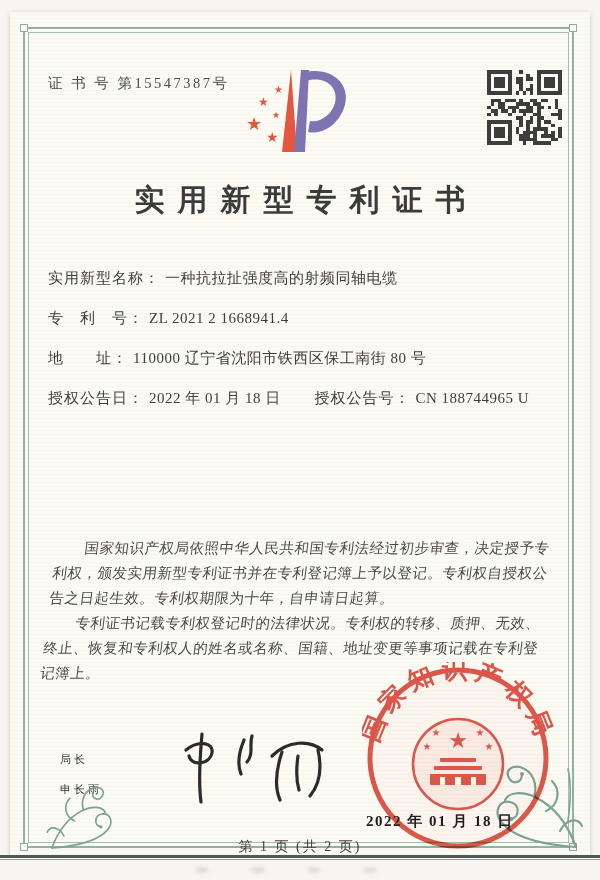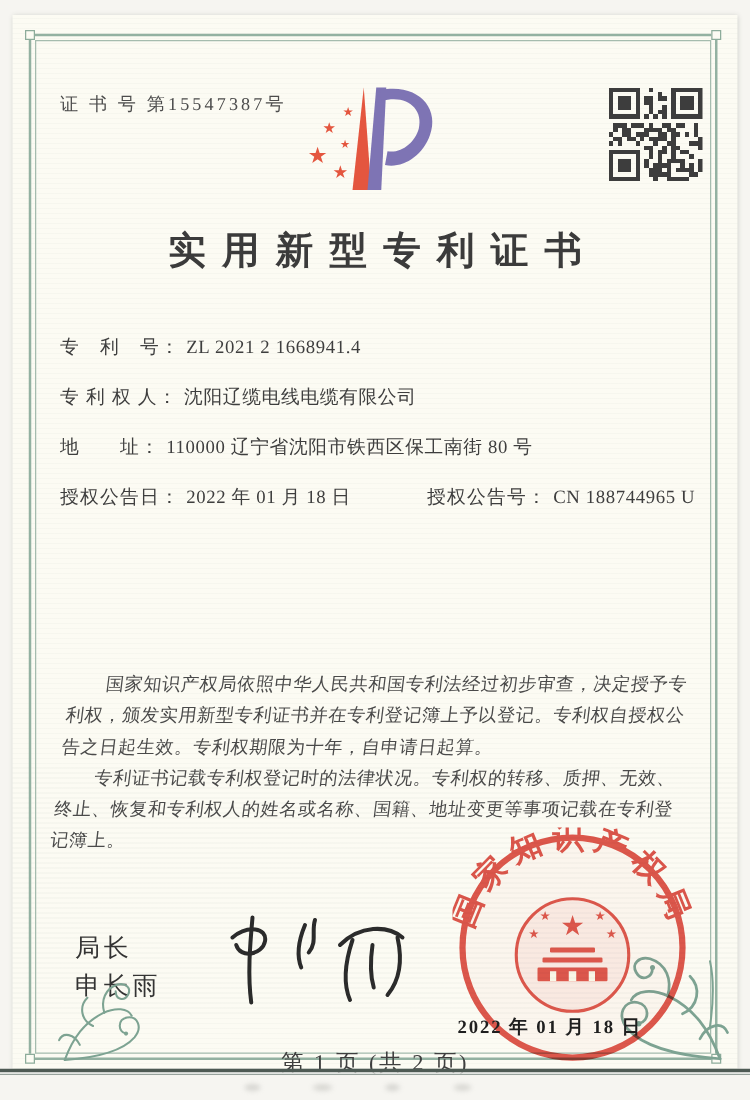--- a/index.html
+++ b/index.html
@@ -29,38 +29,38 @@
   .qr svg { width:100%; height:100%; }
 
   .title { position:absolute; left:0; top:168px; width:100%; text-align:center;
     font-size:30px; font-weight:700; color:#3b3b3b; letter-spacing:13px; text-indent:13px; }
 
   .fields { position:absolute; left:38px; top:246px; width:510px; color:#3e3e3e;
     font-size:15px; }
   .row { height:40px; line-height:40px; white-space:nowrap; }
   .flabel { letter-spacing:1px; }
   .fvalue { margin-left:5px; letter-spacing:0.5px; }
-  .grant-pair2 { margin-left:57px; }
+  .grant-pair2 { margin-left:30px; }
 
   .body-text { position:absolute; left:38px; top:524px; width:506px; font-size:14.5px;
     line-height:1.72; color:#4a4a4a; transform:skewX(-7deg); transform-origin:50% 50%; }
   .body-text p { text-indent:2em; letter-spacing:0.5px; }
 
-  .signer { position:absolute; left:50px; top:732px; font-size:20px; color:#333;
+  .signer { position:absolute; left:50px; top:732px; font-size:11px; color:#333;
     line-height:30px; letter-spacing:3px; }
 
   .signature { position:absolute; left:150px; top:714px; width:185px; height:90px; }
 
   .seal { position:absolute; left:352px; top:650px; width:192px; height:192px;
     mix-blend-mode:multiply; opacity:0.93; z-index:3; }
   .seal-date { position:absolute; left:356px; top:800px; font-size:15px; font-weight:600;
     color:#1f1f1f; letter-spacing:1.5px; z-index:4; }
 
   .page-footer { position:absolute; left:0; top:826px; width:100%; text-align:center;
-    font-size:18px; color:#3f3f3f; letter-spacing:2px; }
+    font-size:14px; color:#3f3f3f; letter-spacing:2px; }
 
   .ornament { position:absolute; z-index:2; }
   .ornament.br { right:6px; bottom:4px; width:112px; height:122px; }
   .ornament.bl { left:4px; bottom:4px; width:148px; height:92px; transform:scaleX(-1); }
 
   .bottom-edge { position:absolute; left:0; top:855px; width:600px; height:6px; }
   .bottom-edge .l1 { height:2.5px; background:#4e5a54; }
   .bottom-edge .l2 { height:1.5px; background:#fdfdfb; }
   .bottom-edge .l3 { height:1px; background:#97a29c; }
 
@@ -321,24 +321,24 @@
           <rect x="14" y="20" width="1" height="1" fill="#3d3d3d"></rect>
           <rect x="15" y="20" width="1" height="1" fill="#3d3d3d"></rect>
           <rect x="16" y="20" width="1" height="1" fill="#3d3d3d"></rect>
           <rect x="17" y="20" width="1" height="1" fill="#3d3d3d"></rect>
         </svg></div>
 
     <div class="title">实用新型专利证书</div>
 
     <div class="fields">
       <div class="row">
-        <span class="flabel">专　利　号：</span><span class="fvalue">ZL 2021 2 1668941.4</span>
+        <span class="flabel">实用新型名称：</span><span class="fvalue">一种抗拉扯强度高的射频同轴电缆</span>
       </div>
       <div class="row">
-        <span class="flabel">专 利 权 人：</span><span class="fvalue">沈阳辽缆电线电缆有限公司</span>
+        <span class="flabel">专　利　号：</span><span class="fvalue">ZL 2021 2 1668941.4</span>
       </div>
       <div class="row">
         <span class="flabel">地　　址：</span><span class="fvalue">110000 辽宁省沈阳市铁西区保工南街 80 号</span>
       </div>
       <div class="row">
         <span class="flabel">授权公告日：</span><span class="fvalue">2022 年 01 月 18 日</span>
         <span class="flabel grant-pair2">授权公告号：</span><span class="fvalue">CN 188744965 U</span>
       </div>
     </div>
 

